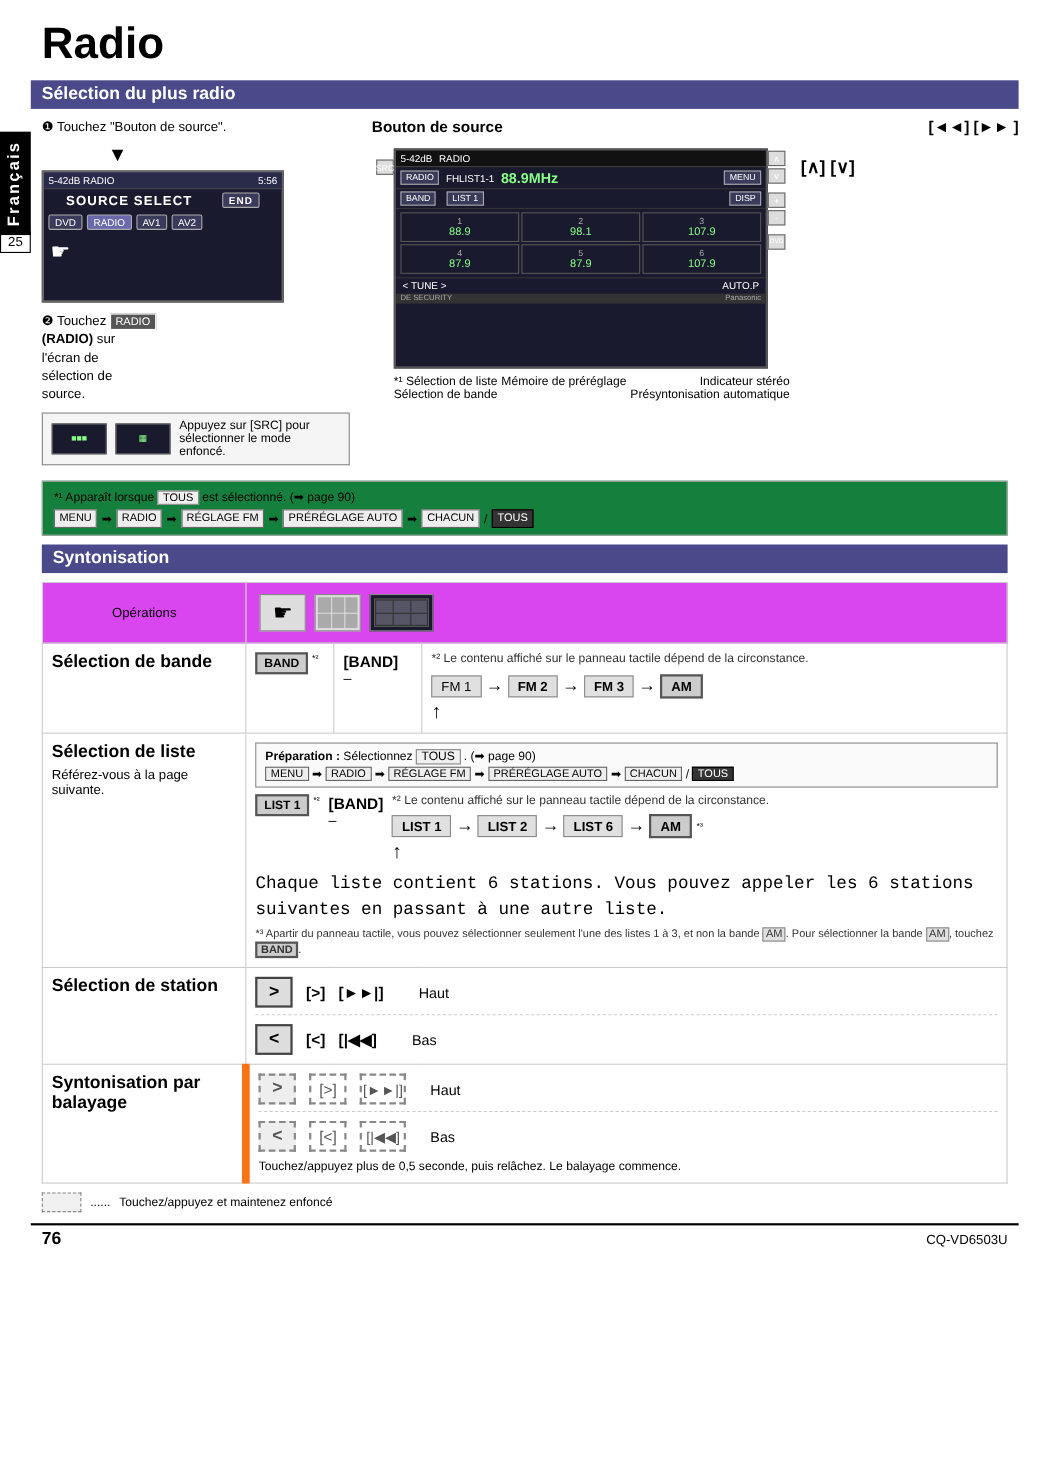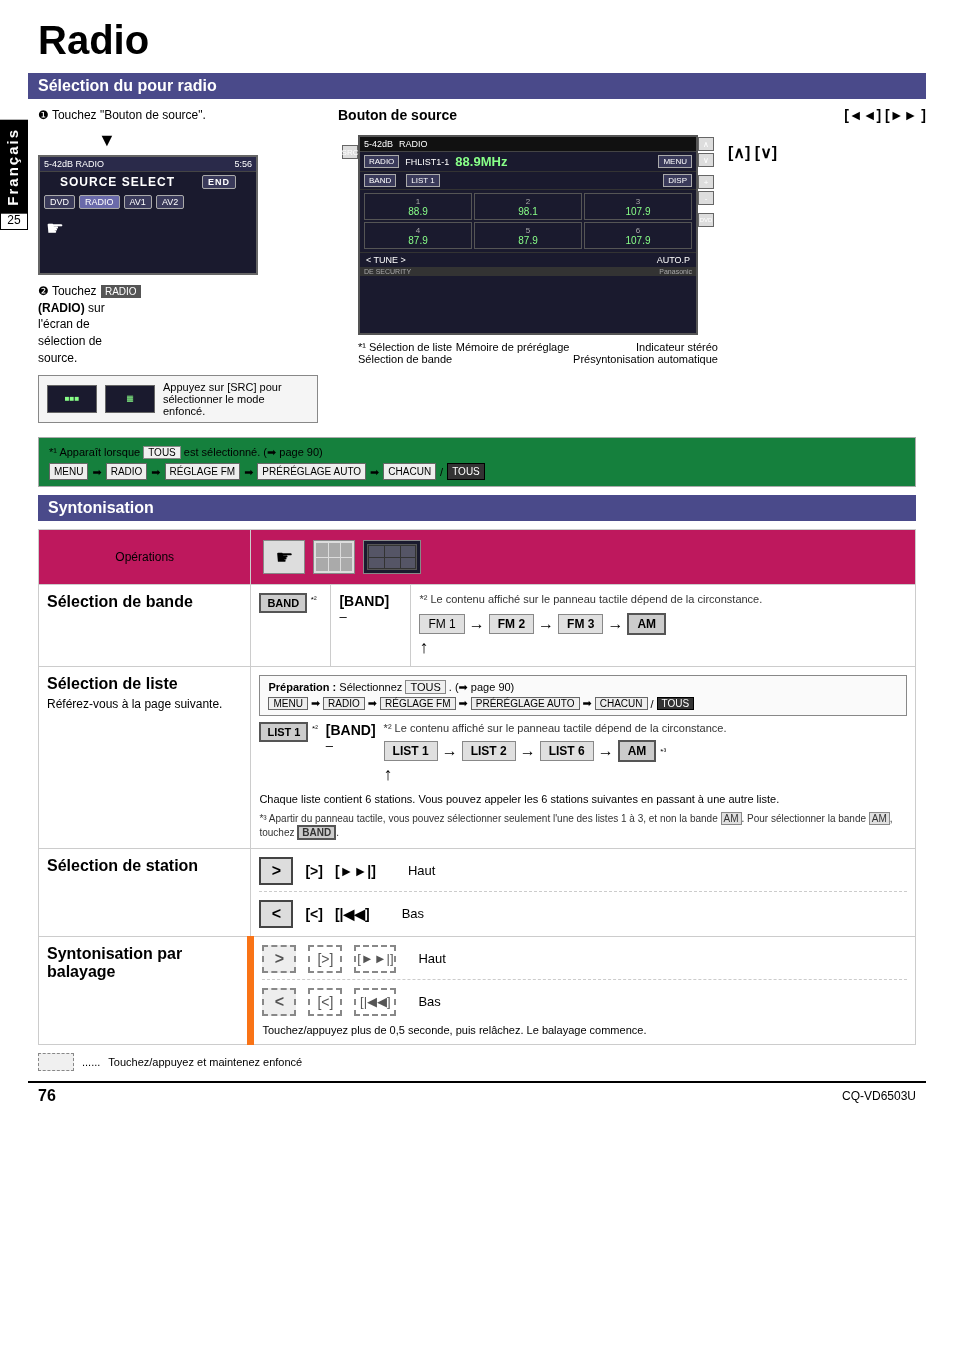--- a/index.html
+++ b/index.html
@@ -316,21 +316,21 @@
       border: 1px solid #ccc;
     }
 
     .synto-table td, .synto-table th {
       border: 1px solid #ccc;
       padding: 6px 8px;
       vertical-align: top;
     }
 
     .ops-row td {
-      background: #be185d;
+      background: #d946ef;
       text-align: center;
       vertical-align: middle;
       margin-left: 40px;
     }
 
     .section-left-label {
       font-size: 16px;
       font-weight: bold;
       min-width: 130px;
     }
@@ -414,21 +414,21 @@
 </head>
 <body>
 
 <div class="page-container">
 
   <div class="sidebar-label">Français</div>
   <div class="page-number-box">25</div>
 
   <h1 class="main-title">Radio</h1>
 
-  <div class="section-header">Sélection du pour radio</div>
+  <div class="section-header">Sélection du plus radio</div>
 
   <div class="top-section">
 
     <div class="left-col">
 
       <p class="instruction-text">
         ❶ <span>Touchez "Bouton de source".</span>
       </p>
 
       <div style="text-align:left; margin-left:60px; font-size:18px; margin-bottom:4px;">▼</div>
@@ -685,21 +685,21 @@
                   <span style="font-size:16px; font-weight:bold;">→</span>
                   <div style="border:1px solid #888; background:#e0e0e0; padding:2px 8px; font-size:12px; font-weight:bold;">LIST 6</div>
                   <span style="font-size:16px; font-weight:bold;">→</span>
                   <div style="border:2px solid #555; background:#ccc; padding:2px 8px; font-size:12px; font-weight:bold;">AM</div>
                   <sup>*³</sup>
                 </div>
                 <div style="font-size:18px; margin-top:2px;">↑</div>
               </div>
             </div>
 
-            <div style="font-size:11px; line-height:1.5;">Chaque liste contient 6 stations. Vous pouvez appeler les 6 stations suivantes en passant à une autre liste.</div>
+            <div style="font-size:16px; line-height:1.5;font-family:Liberation Mono, monospace;">Chaque liste contient 6 stations. Vous pouvez appeler les 6 stations suivantes en passant à une autre liste.</div>
             <div style="font-size:10px; line-height:1.4; margin-top:4px; color:#333;">*³ Apartir du panneau tactile, vous pouvez sélectionner seulement l'une des listes 1 à 3, et non la bande <span style="border:1px solid #888;padding:0 2px;background:#e0e0e0;">AM</span>. Pour sélectionner la bande <span style="border:1px solid #888;padding:0 2px;background:#e0e0e0;">AM</span>, touchez <span style="border:2px solid #555;background:#ccc;padding:0 3px;font-weight:bold;">BAND</span>.</div>
           </td>
         </tr>
 
         <tr>
           <td style="vertical-align:top; padding:8px; border-right:1px solid #ccc;">
             <div class="section-left-label">Sélection de station</div>
           </td>
           <td colspan="3" style="padding:8px; vertical-align:top;">
             <div style="display:flex; flex-direction:column; gap:8px;">

